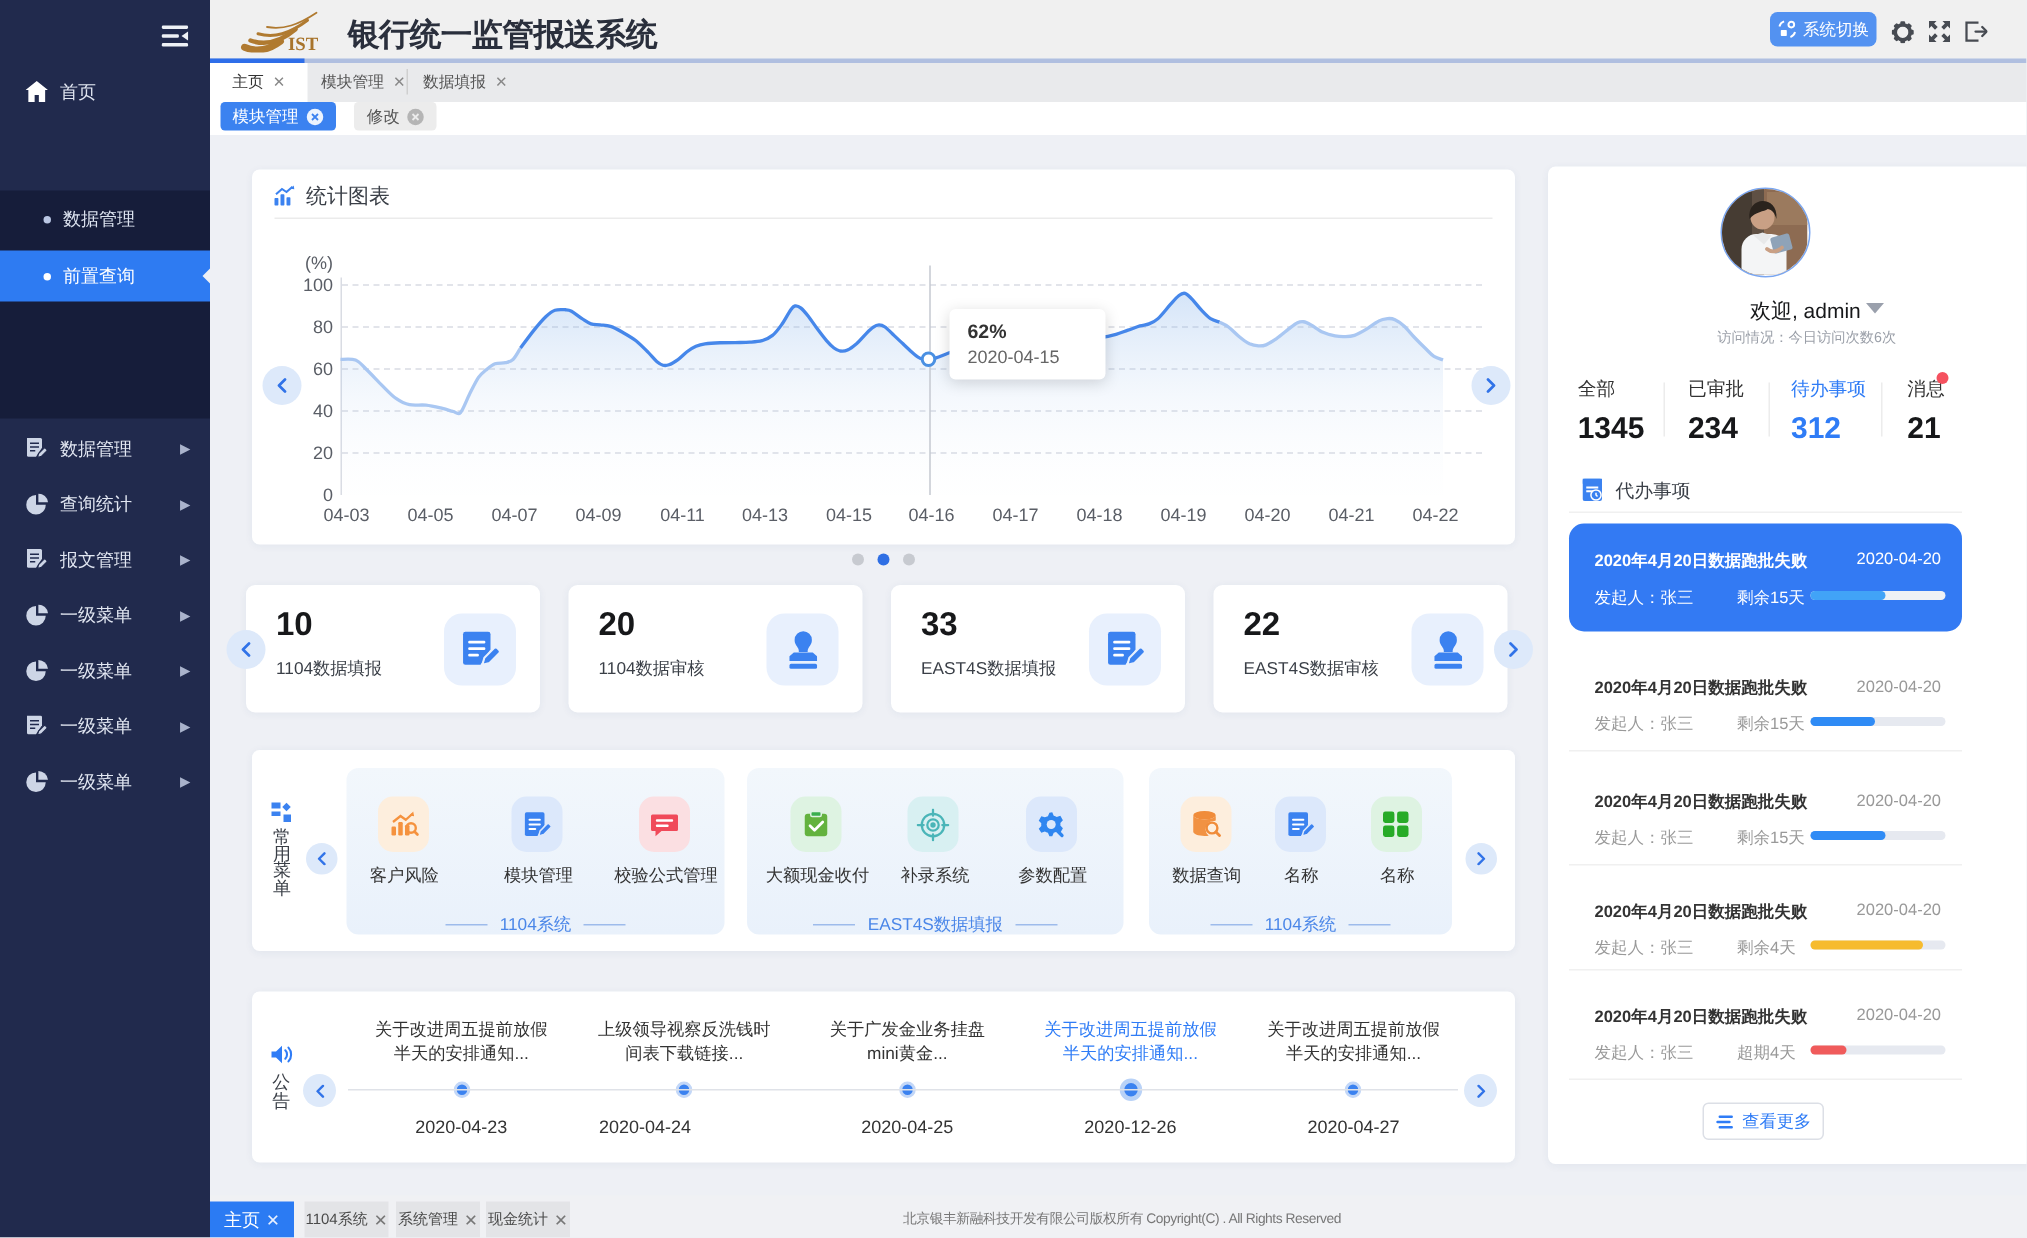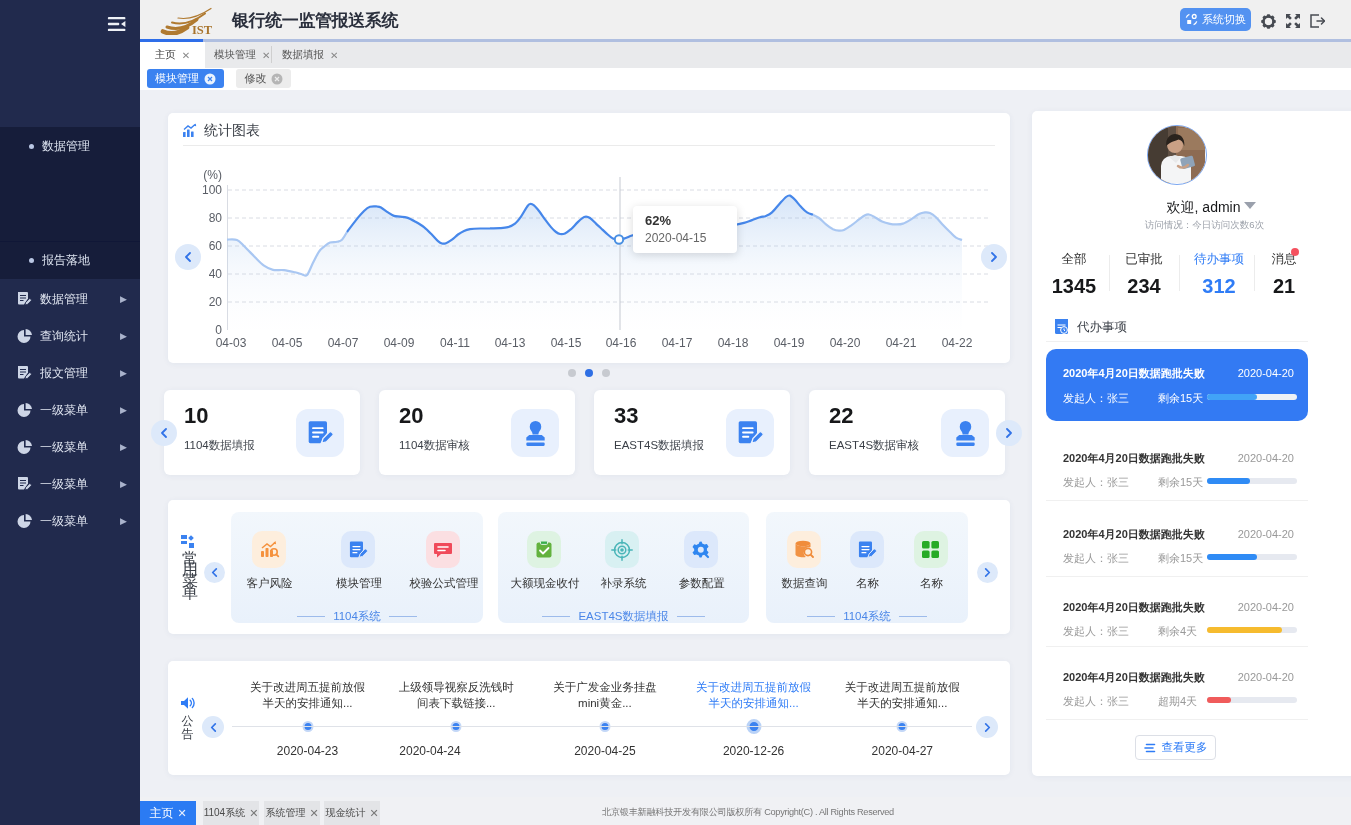--- a/index.html
+++ b/index.html
@@ -13,21 +13,21 @@
 .mi .arr{position:absolute;right:13px;font-size:9px;color:#aab3cc}
 #submenu{position:absolute;left:0;top:127px;width:140px;height:152px;background:#161d3a}
 .smi{position:absolute;left:0;width:140px;height:38px;color:#dde4f0;font-size:12px;display:flex;align-items:center;border-top:1px solid #101737}
 .smi .dot{width:5px;height:5px;border-radius:50%;background:#bac7e4;margin-left:29px;margin-right:8px}
 .smi.sel{background:#2e7bf2;color:#fff}
 .smi.sel:after{content:"";position:absolute;right:0;top:12px;border-top:5px solid transparent;border-bottom:5px solid transparent;border-right:5px solid #eef0f5}
 
 #header{position:absolute;left:140px;top:0;width:1211px;height:39px;background:#f0f0f0;z-index:4}
 #hline{position:absolute;left:140px;top:39px;width:1211px;height:3px;background:#b0bfe0;z-index:6}
 #hline b{position:absolute;left:0;top:0;width:63px;height:3px;background:#2e6ee9}
-#title{position:absolute;left:92px;top:9px;font-size:17px;font-weight:bold;color:#2a2f3c;letter-spacing:-0.4px}
+#title{position:absolute;left:92px;top:9px;font-size:21px;font-weight:bold;color:#2a2f3c;letter-spacing:-0.4px}
 #sysbtn{position:absolute;left:1040px;top:8px;width:71px;height:23px;background:#5392f1;border-radius:5px;color:#fff;font-size:11px;display:flex;align-items:center;justify-content:center;gap:4px;white-space:nowrap}
 
 #tabbar{position:absolute;left:140px;top:42px;width:1211px;height:26px;background:#e9eaec;z-index:4}
 .ttab{position:absolute;top:0;height:26px;font-size:10.5px;color:#555;display:flex;align-items:center;gap:6px;padding:0 14px}
 .ttab .x{color:#888;font-size:10px}
 #tagrow{position:absolute;left:140px;top:68px;width:1211px;height:22px;background:#fff;z-index:4}
 .tag{height:19px;border-radius:3px;font-size:11px;display:inline-flex;align-items:center;gap:5px;padding:0 8px;margin-top:0px}
 
 .card{position:absolute;background:#fff;border-radius:5px;box-shadow:0 1px 6px rgba(30,60,120,0.06)}
 .navc{position:absolute;border-radius:50%;background:#dde9fa;display:flex;align-items:center;justify-content:center;z-index:3}
@@ -42,21 +42,21 @@
 .pico{position:absolute;top:19px;width:34px;height:37px;border-radius:10px;display:flex;align-items:center;justify-content:center}
 .plbl{position:absolute;top:64px;font-size:11.5px;color:#333;text-align:center;transform:translateX(-50%);white-space:nowrap}
 .psys{position:absolute;top:97px;width:100%;text-align:center;font-size:11.5px;color:#4a86e8}
 .psys .ln{display:inline-block;width:28px;height:1px;background:#9dbbeb;vertical-align:middle;margin:0 8px}
 
 .ntitle{position:absolute;top:680px;font-size:11.5px;color:#333;text-align:center;transform:translateX(-50%);line-height:15.5px;white-space:nowrap}
 .ndate{position:absolute;top:744px;font-size:12px;color:#333;transform:translateX(-50%)}
 .ndot{position:absolute;top:721px;width:11px;height:11px;border-radius:50%;background:#3b82f0;border:2.5px solid #c3d7f7;transform:translateX(-50%)}
 
 #rp{position:absolute;left:1032px;top:111px;width:345px;height:665px;background:#fff;border-radius:5px;box-shadow:0 1px 6px rgba(30,60,120,0.06)}
-.rstat{position:absolute;top:0;text-align:center;transform:translateX(-50%)}
+.rstat{position:absolute;top:0;text-align:left;transform:translateX(-50%)}
 .rstat .l{font-size:12.5px;color:#333}
 .rstat .v{font-size:20px;font-weight:bold;color:#17181a;margin-top:7px}
 .tditem{position:absolute;left:14px;width:262px}
 .tditem .t{position:absolute;left:17px;top:0;font-size:11px;font-weight:bold;color:#333;width:160px;white-space:nowrap}
 .tditem .d{position:absolute;right:14px;top:1px;font-size:11px;color:#999}
 .tditem .f{position:absolute;left:17px;top:24px;font-size:11px;color:#999}
 .tditem .r{position:absolute;left:112px;top:24px;font-size:11px;color:#999}
 .bar{position:absolute;left:161px;top:27px;width:90px;height:6px;border-radius:3px;background:#e6e9f0}
 .bar i{position:absolute;left:0;top:0;height:6px;border-radius:3px}
 .tdsep{position:absolute;left:14px;width:262px;height:1px;background:#f0f0f0}
@@ -69,23 +69,28 @@
 
 <div id="sidebar">
 <svg id="burger" width="21" height="18" viewBox="0 0 24 20">
       <g fill="#eef1f6">
         <rect x="1" y="2" width="20" height="2.6" rx="1"></rect>
         <rect x="1" y="8.7" width="13" height="2.6" rx="1"></rect>
         <path d="M21 6.5l-5 3.5 5 3.5z"></path>
         <rect x="1" y="15.4" width="20" height="2.6" rx="1"></rect>
       </g>
     </svg>
+<div class="mi" style="top:42px"><span class="ic">
+        <svg width="15" height="14" viewBox="0 0 16 15">
+          <path d="M8 0L0 6.5h2V15h4.5v-5h3v5H14V6.5h2z" fill="#fff"></path>
+        </svg>
+      </span>首页</div>
 <div id="submenu">
 <div class="smi" style="top:0px;border-top:none"><span class="dot"></span>数据管理</div>
-<div class="smi" style="top:114px"><span class="dot"></span>报告落地</div>
+<div class="smi sel" style="top:40px;height:34px;border-top:none"><span class="dot" style="background:#fff"></span>前置查询</div>
 </div>
 <div class="mi" style="top:280px"><span class="ic">
         <svg width="15" height="14" viewBox="0 0 15 14">
           <path d="M1 0h9a1 1 0 0 1 1 1v5.5l-4 6H2a1 1 0 0 1-1-1z" fill="#cdd5e6"></path>
           <g stroke="#212a4d" stroke-width="1">
             <path d="M3 3.5h6M3 6h6M3 8.5h3.5"></path>
           </g>
           <path d="M8 13l.7-2.6 3.5-3.5a.8.8 0 0 1 1.2 0l.7.7a.8.8 0 0 1 0 1.2L10.6 12.3z" fill="#cdd5e6" stroke="#212a4d" stroke-width="0.8"></path>
         </svg>
       </span>数据管理<span class="arr">▶</span></div>
@@ -345,21 +350,21 @@
 
 <div class="card" style="left:168px;top:500px;width:842px;height:134px"></div>
 <svg class="abs" style="left:180px;top:534px;z-index:2" width="16" height="16" viewBox="0 0 16 16">
     <g>
       <rect x="1" y="1" width="6" height="4" fill="#3b82f0"></rect>
       <rect x="1" y="7" width="6" height="3" fill="#3b82f0"></rect>
       <rect x="9" y="2" width="4" height="4" fill="#3b82f0" transform="rotate(45 11 4)"></rect>
       <rect x="9" y="9" width="5" height="5" fill="#3b82f0"></rect>
     </g>
   </svg>
-<div class="abs" style="left:182px;top:553px;width:12px;font-size:16px;color:#3a3f47;line-height:11.2px;z-index:2;text-align:right">常用菜单</div>
+<div class="abs" style="left:182px;top:553px;width:12px;font-size:12px;color:#3a3f47;line-height:11.2px;z-index:2;text-align:right">常用菜单</div>
 <div class="navc" style="left:204px;top:562px;width:21px;height:21px">
     <svg width="9" height="9" viewBox="0 0 10 10">
       <path d="M7 1L3 5l4 4" fill="none" stroke="#3173e8" stroke-width="1.8" stroke-linecap="round" stroke-linejoin="round"></path>
     </svg>
   </div>
 <div class="navc" style="left:977px;top:562px;width:21px;height:21px">
     <svg width="9" height="9" viewBox="0 0 10 10">
       <path d="M3 1l4 4-4 4" fill="none" stroke="#3173e8" stroke-width="1.8" stroke-linecap="round" stroke-linejoin="round"></path>
     </svg>
   </div>

